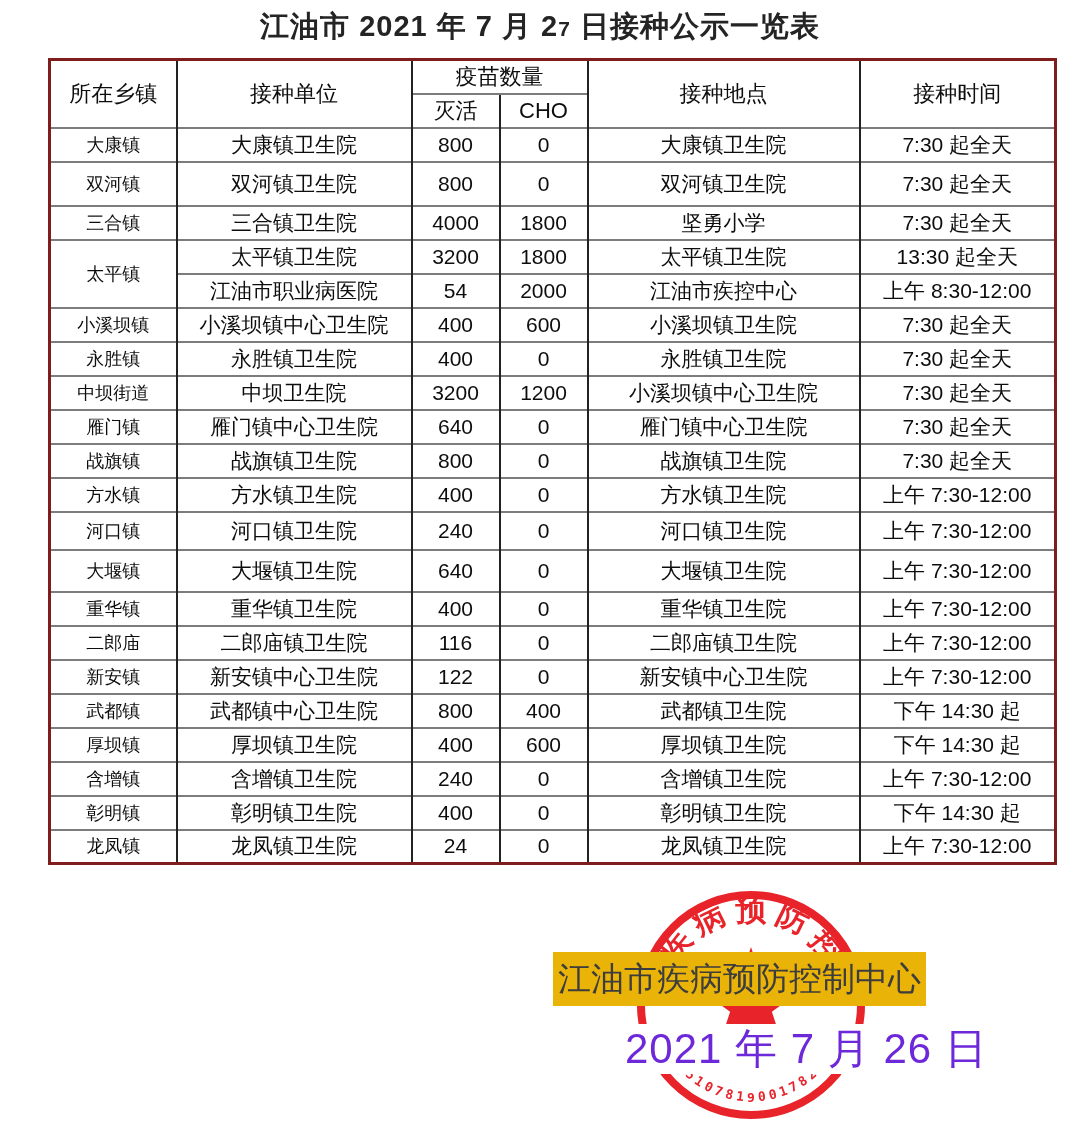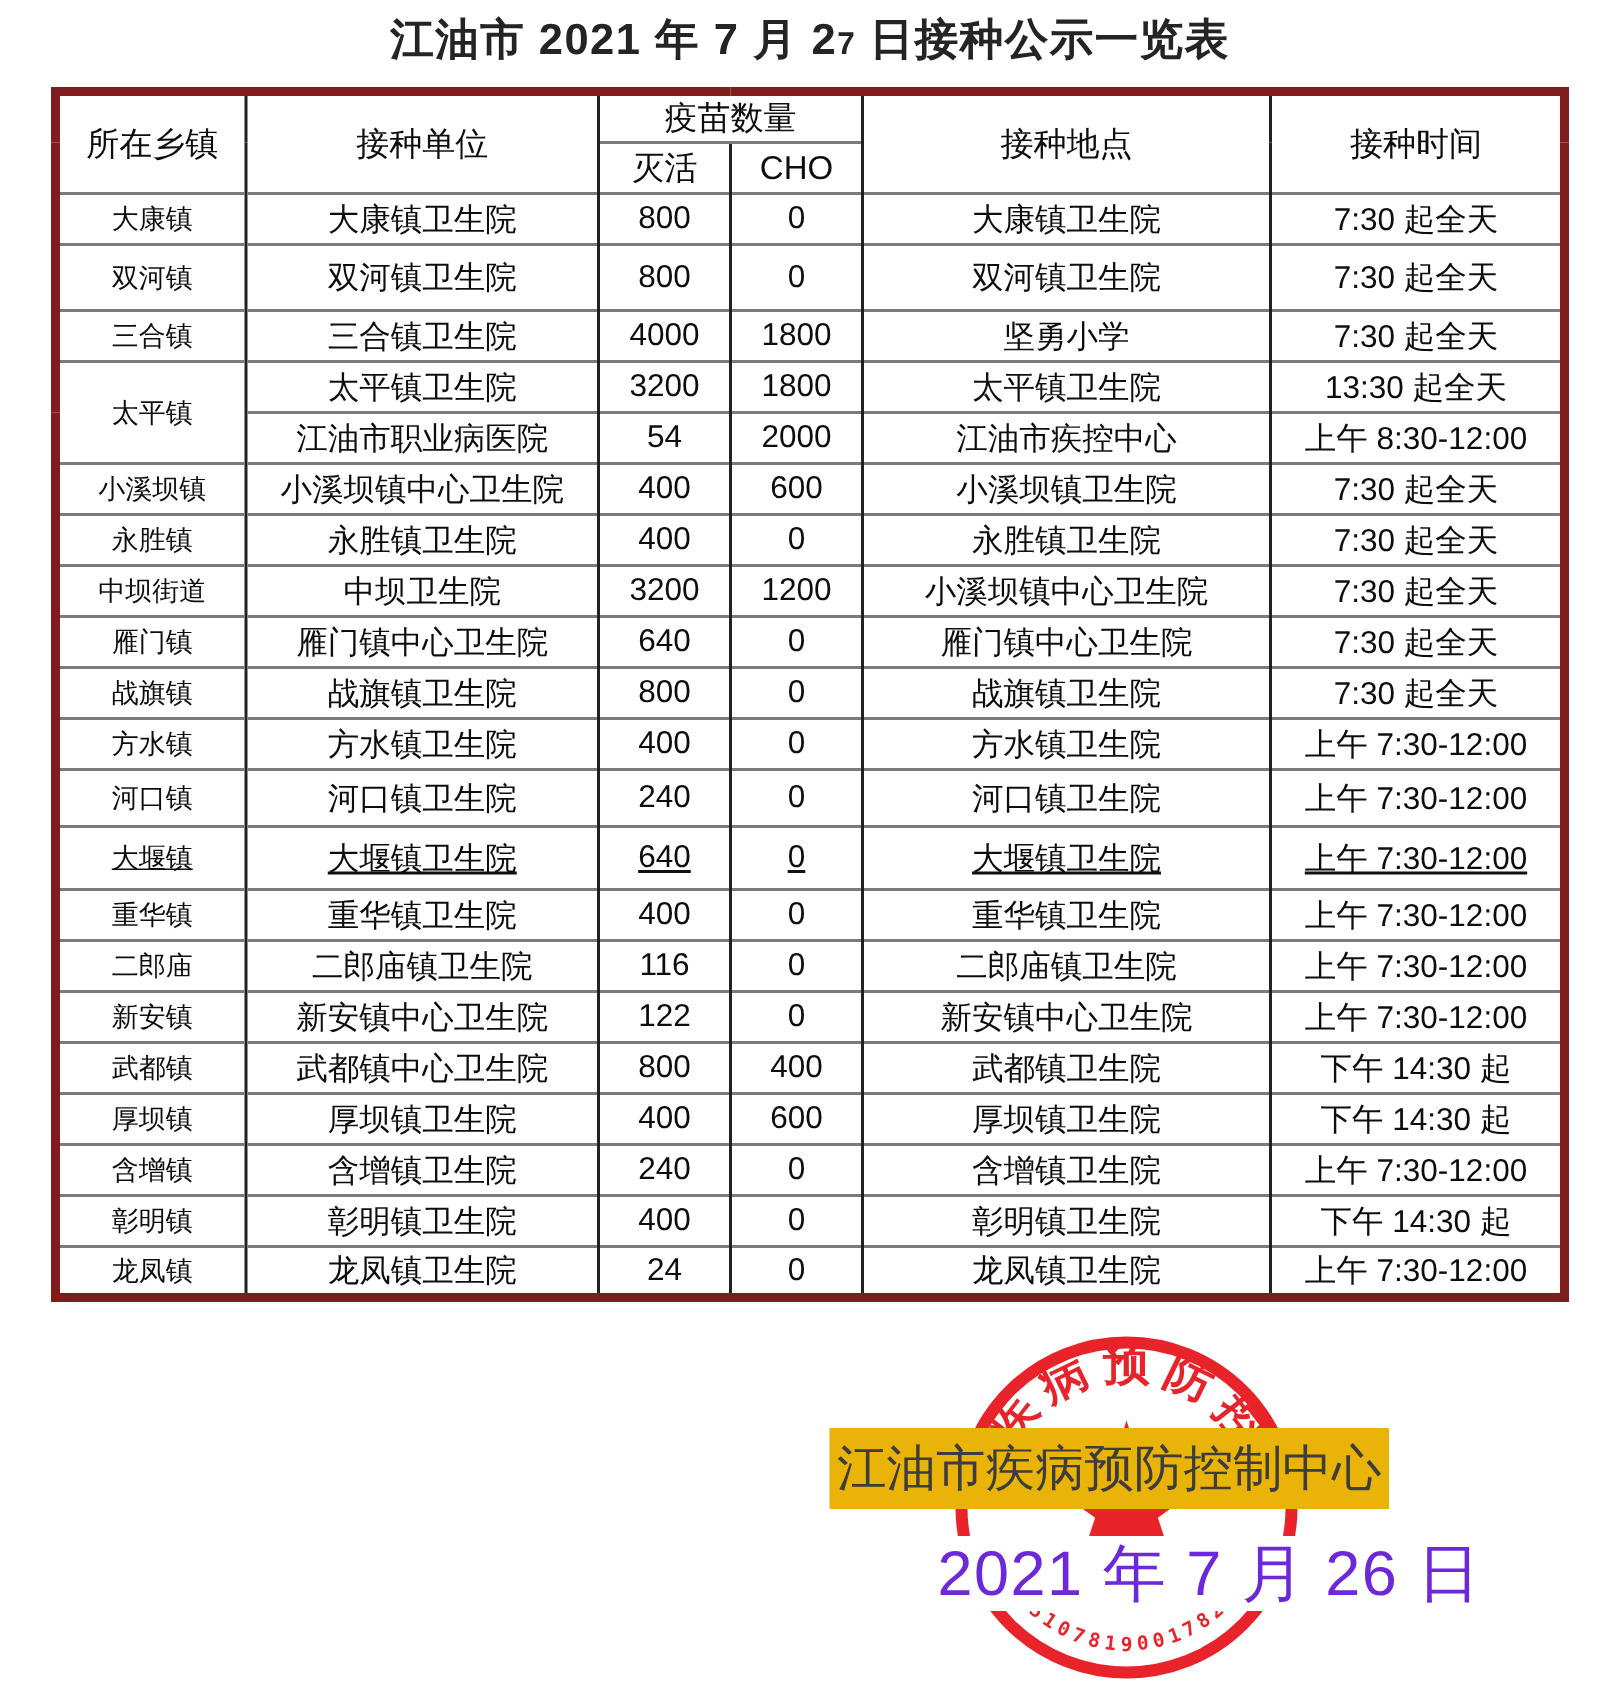--- a/index.html
+++ b/index.html
@@ -7,23 +7,23 @@
   body {
     width:1080px; height:1136px; position:relative; overflow:hidden;
     font-family:"Liberation Sans", sans-serif; color:#111;
   }
   .title {
     position:absolute; top:7px; left:0; width:1080px; text-align:center;
     font-size:29px; font-weight:bold; color:#242424; letter-spacing:1px;
   }
   .title .small-digit { font-size:21px; font-weight:bold; }
   table.notice {
-    position:absolute; left:34px; top:58px; width:1006px;
+    position:absolute; left:48px; top:58px; width:1006px;
     border-collapse:collapse; table-layout:fixed;
-    border:6px solid #7f1d1d;
+    border:3px solid #7f1d1d;
   }
   .notice th, .notice td {
     border-left:2px solid #222222;
     border-top:2px solid #7c7c7c;
     text-align:center; vertical-align:middle;
     font-weight:normal; font-size:21px; color:#0d0d0d;
     padding:0; white-space:nowrap; overflow:hidden;
   }
   .notice thead tr { height:34px; }
   .notice th { font-size:22px; }
@@ -157,21 +157,21 @@
         <td>上午 7:30-12:00</td>
       </tr>
       <tr style="height: 38px;">
         <td rowspan="1" class="town">河口镇</td>
         <td>河口镇卫生院</td>
         <td>240</td>
         <td>0</td>
         <td>河口镇卫生院</td>
         <td>上午 7:30-12:00</td>
       </tr>
-      <tr style="height: 42px; text-decoration: underline;">
+      <tr style="height: 42px;">
         <td rowspan="1" class="town">大堰镇</td>
         <td>大堰镇卫生院</td>
         <td>640</td>
         <td>0</td>
         <td>大堰镇卫生院</td>
         <td>上午 7:30-12:00</td>
       </tr>
       <tr style="height: 34px;">
         <td rowspan="1" class="town">重华镇</td>
         <td>重华镇卫生院</td>

